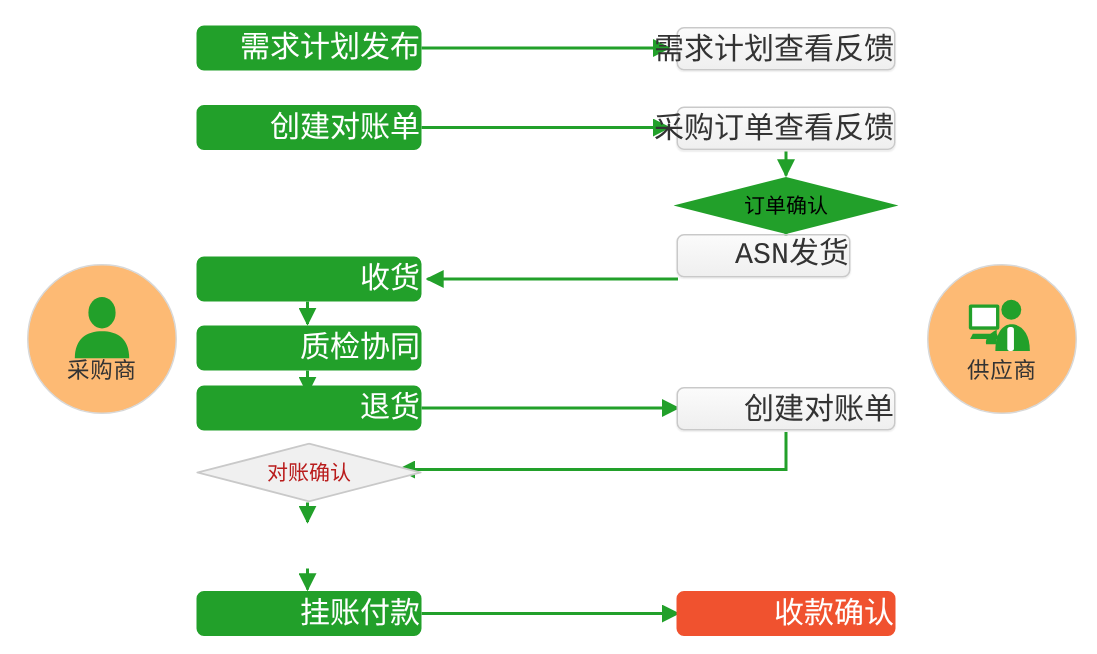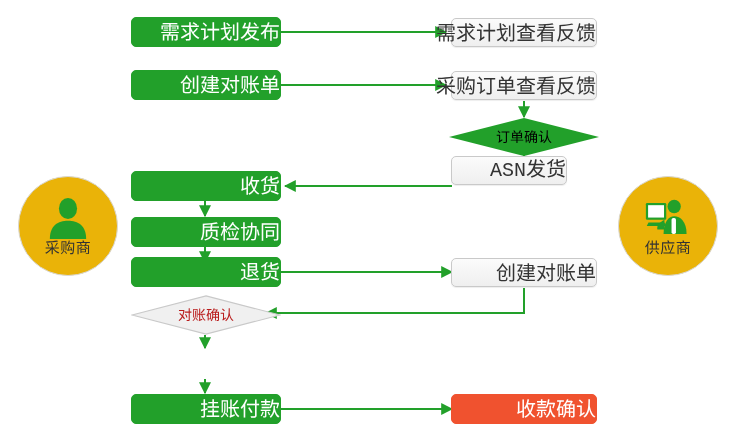--- a/index.html
+++ b/index.html
@@ -19,21 +19,21 @@
     background: #ffffff;
     overflow: hidden;
   }
 
   
   .actor {
     position: absolute;
     width: 100px;
     height: 100px;
     border-radius: 50%;
-    background: #eab308;
+    background: #fdba74;
     border: 1px solid #d8d8d8;
     box-sizing: border-box;
     display: flex;
     flex-direction: column;
     align-items: center;
     justify-content: center;
   }
   .actor .glyph {
     width: 46px;
     height: 42px;

